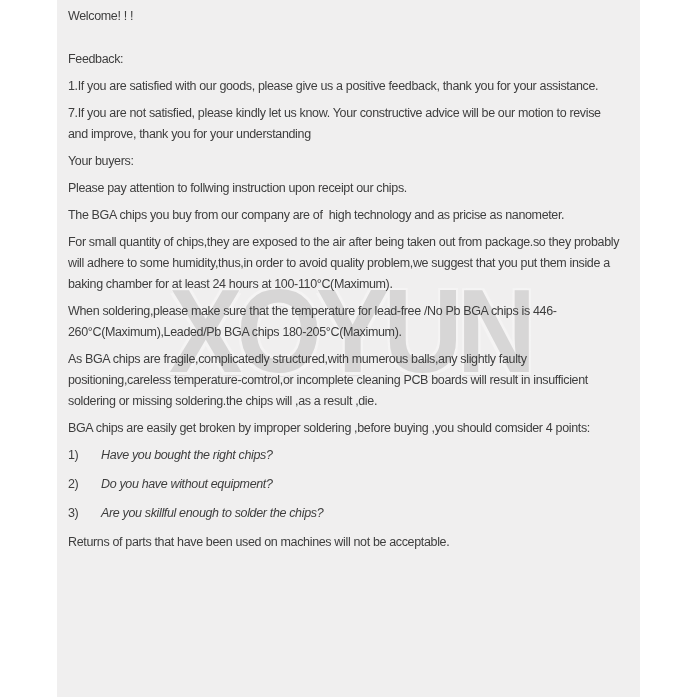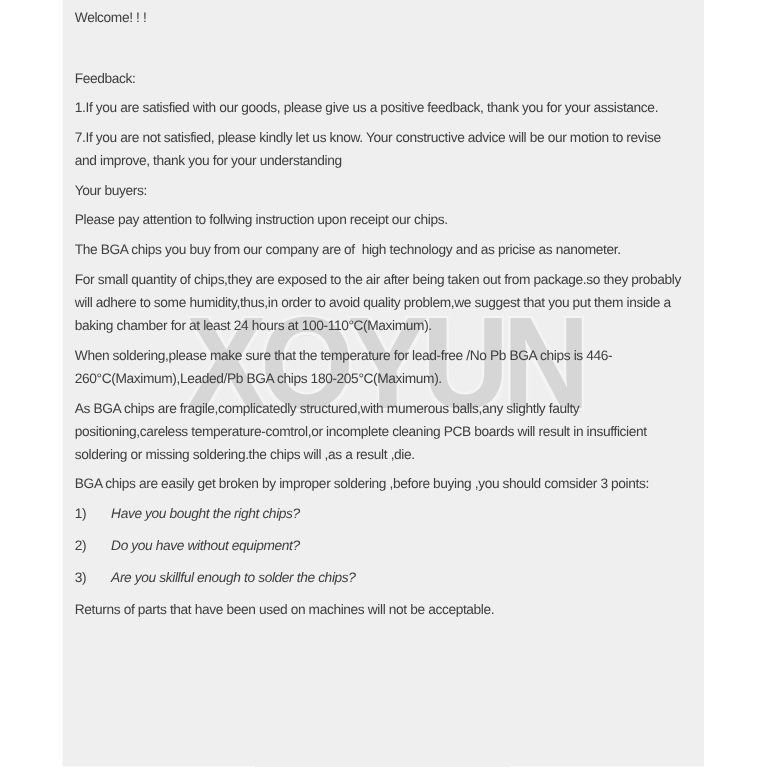--- a/index.html
+++ b/index.html
@@ -54,21 +54,21 @@
     color: #3e3e3e;
     font-size: 12.5px;
     letter-spacing: -0.35px;
     line-height: 21px;
   }
   .text-flow p {
     margin: 0 0 6px 0;
     white-space: pre-wrap;
   }
   p.welcome {
-    margin-bottom: 34px;
+    margin-bottom: 22px;
   }
   .list-item {
     display: flex;
     margin: 0 0 8px 0;
   }
   .list-item .num {
     flex: none;
     width: 33px;
   }
   .list-item .item-text {
@@ -101,21 +101,21 @@
 
       <p>The BGA chips you buy from our company are of  high technology and as pricise as nanometer.</p>
 
       <p>For small quantity of chips,they are exposed to the air after being taken out from package.so they probably will adhere to some humidity,thus,in order to avoid quality problem,we suggest that you put them inside a baking chamber for at least 24 hours at 100-110°C(Maximum).</p>
 
       <p>When soldering,please make sure that the temperature for lead-free /No Pb BGA chips is 446-260°C(Maximum),Leaded/Pb BGA chips 180-205°C(Maximum).</p>
 
 
       <p>As BGA chips are fragile,complicatedly structured,with mumerous balls,any slightly faulty positioning,careless temperature-comtrol,or incomplete cleaning PCB boards will result in insufficient soldering or missing soldering.the chips will ,as a result ,die.</p>
 
-      <p>BGA chips are easily get broken by improper soldering ,before buying ,you should comsider 3 points:</p>
+      <p>BGA chips are easily get broken by improper soldering ,before buying ,you should comsider 4 points:</p>
 
       <div class="list-item">
         <span class="num">1)</span>
         <span class="item-text">Have you bought the right chips?</span>
       </div>
 
       <div class="list-item">
         <span class="num">2)</span>
         <span class="item-text">Do you have without equipment?</span>
       </div>

